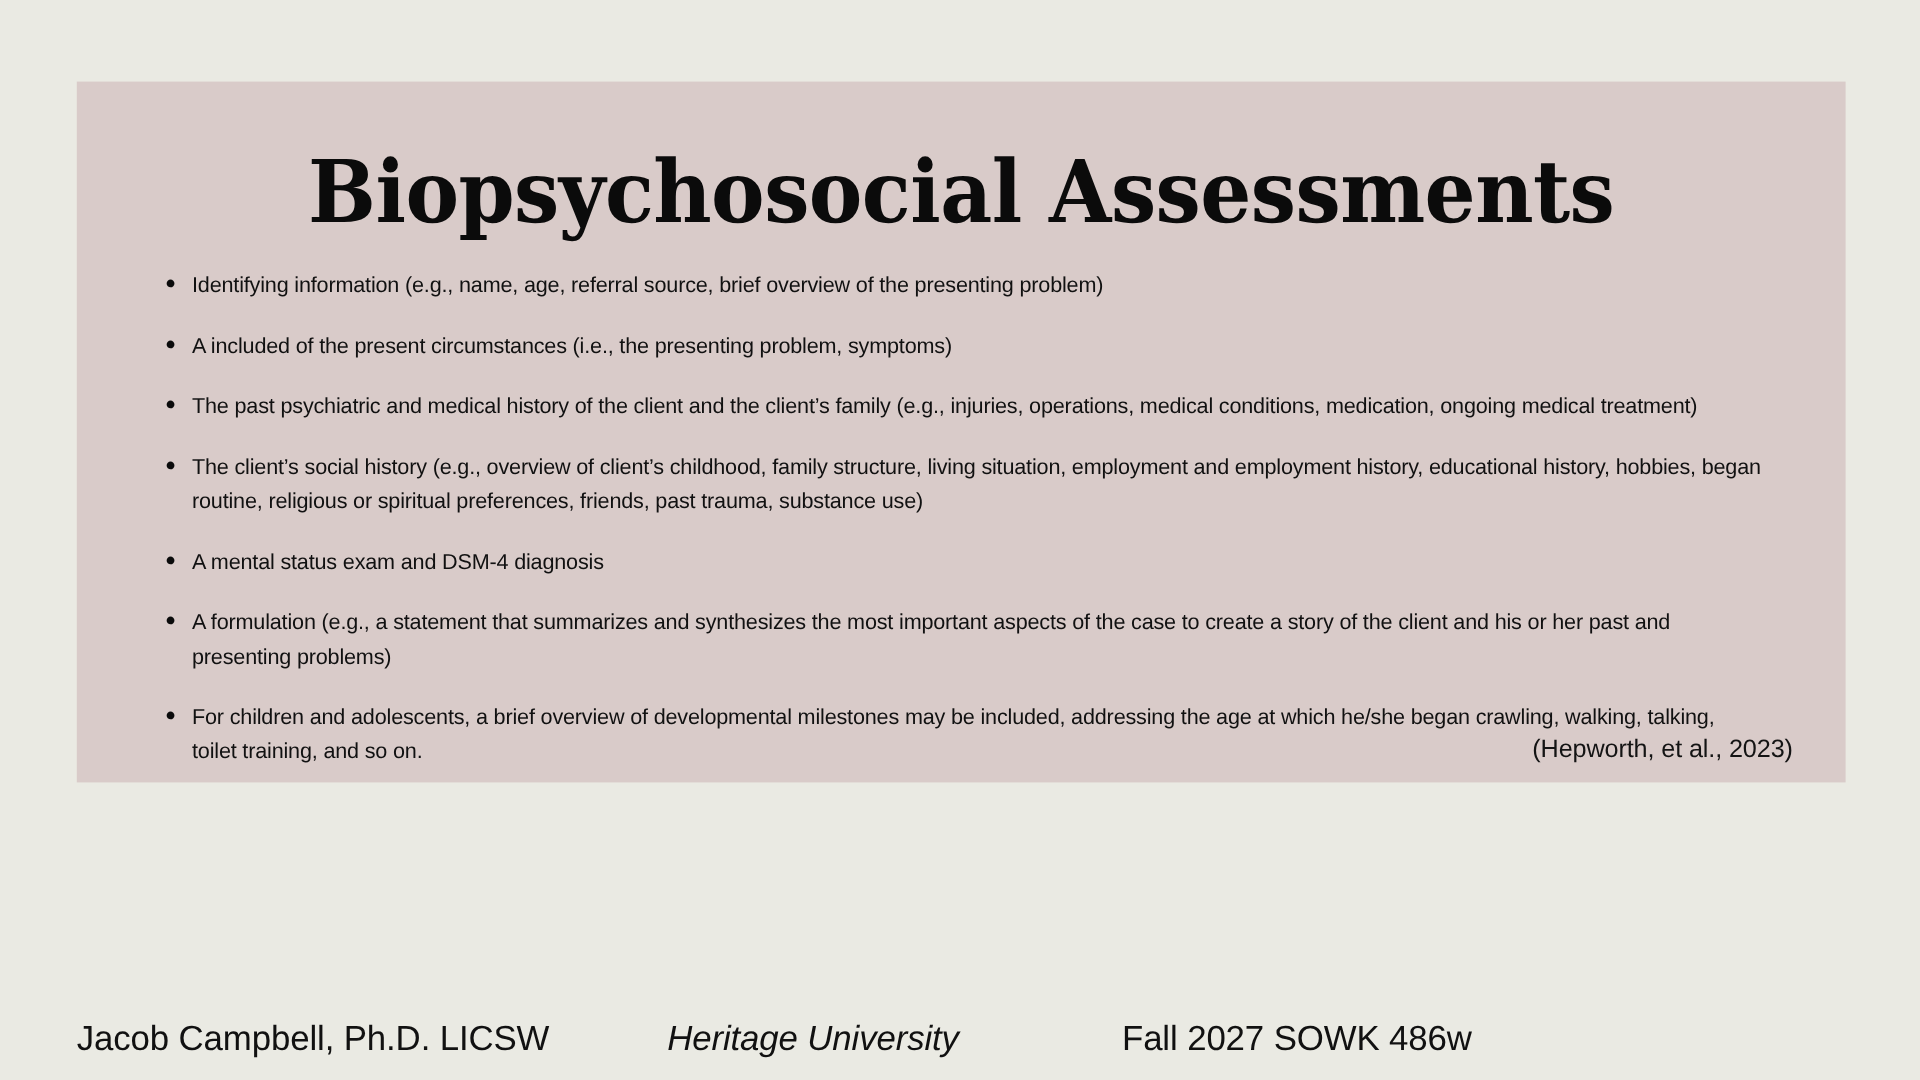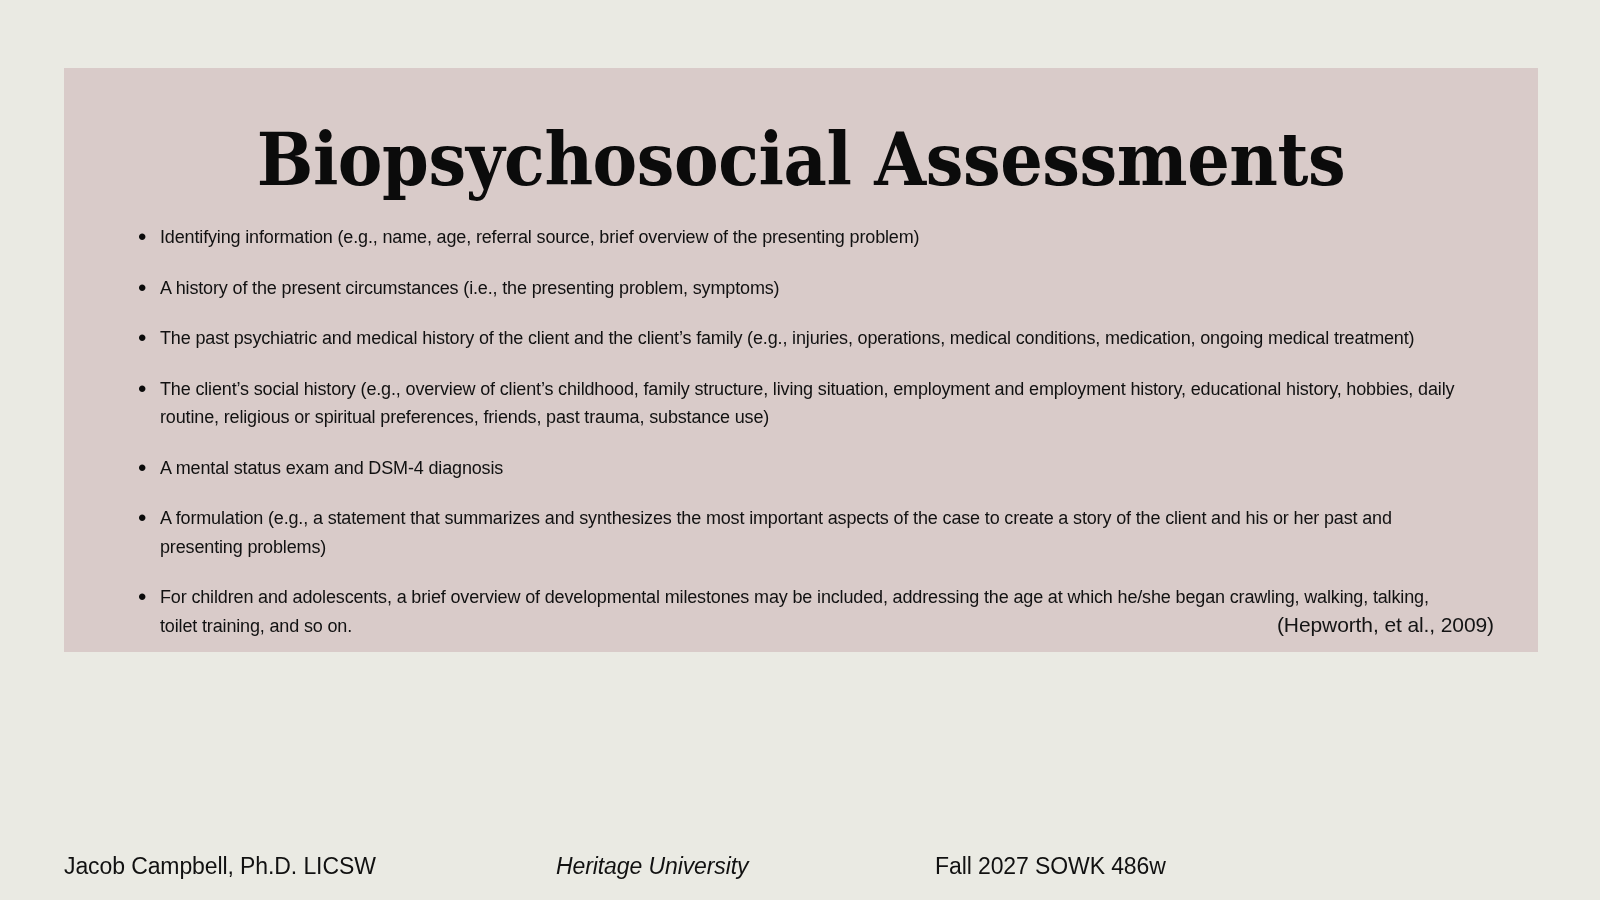--- a/index.html
+++ b/index.html
@@ -106,21 +106,21 @@
     left: 0;
     right: 0;
     top: 812px;
     height: 88px;
     background: #eaeae3;
   }
 
   .footer-item {
     position: absolute;
     top: 40px;
-    font-size: 23px;
+    font-size: 29px;
     line-height: 28px;
     color: #111111;
     letter-spacing: -0.1px;
     white-space: nowrap;
   }
 
   #footer-author  { left: 64px; }
   #footer-school  { left: 556px; font-style: italic; }
   #footer-course  { left: 935px; }
 </style>
@@ -135,51 +135,51 @@
 
     <div id="bullets">
 
       <div class="bullet">
         <span class="bullet-dot">•</span>
         <span class="bullet-text">Identifying information (e.g., name, age, referral source, brief overview of the presenting problem)</span>
       </div>
 
       <div class="bullet">
         <span class="bullet-dot">•</span>
-        <span class="bullet-text">A history of the present circumstances (i.e., the presenting problem, symptoms)</span>
+        <span class="bullet-text">A included of the present circumstances (i.e., the presenting problem, symptoms)</span>
       </div>
 
       <div class="bullet">
         <span class="bullet-dot">•</span>
         <span class="bullet-text">The past psychiatric and medical history of the client and the client’s family (e.g., injuries, operations, medical conditions, medication, ongoing medical treatment)</span>
       </div>
 
       <div class="bullet">
         <span class="bullet-dot">•</span>
-        <span class="bullet-text">The client’s social history (e.g., overview of client’s childhood, family structure, living situation, employment and employment history, educational history, hobbies, daily routine, religious or spiritual preferences, friends, past trauma, substance use)</span>
+        <span class="bullet-text">The client’s social history (e.g., overview of client’s childhood, family structure, living situation, employment and employment history, educational history, hobbies, began routine, religious or spiritual preferences, friends, past trauma, substance use)</span>
       </div>
 
       <div class="bullet">
         <span class="bullet-dot">•</span>
         <span class="bullet-text">A mental status exam and DSM-4 diagnosis</span>
       </div>
 
       <div class="bullet">
         <span class="bullet-dot">•</span>
         <span class="bullet-text">A formulation (e.g., a statement that summarizes and synthesizes the most important aspects of the case to create a story of the client and his or her past and presenting problems)</span>
       </div>
 
       <div class="bullet">
         <span class="bullet-dot">•</span>
         <span class="bullet-text">For children and adolescents, a brief overview of developmental milestones may be included, addressing the age at which he/she began crawling, walking, talking, toilet training, and so on.</span>
       </div>
 
     </div>
 
-    <div id="citation">(Hepworth, et al., 2009)</div>
+    <div id="citation">(Hepworth, et al., 2023)</div>
 
   </div>
 
   <div id="footer">
 
     <div class="footer-item" id="footer-author">Jacob Campbell, Ph.D. LICSW</div>
 
     <div class="footer-item" id="footer-school">Heritage University</div>
 
     <div class="footer-item" id="footer-course">Fall 2027 SOWK 486w</div>

